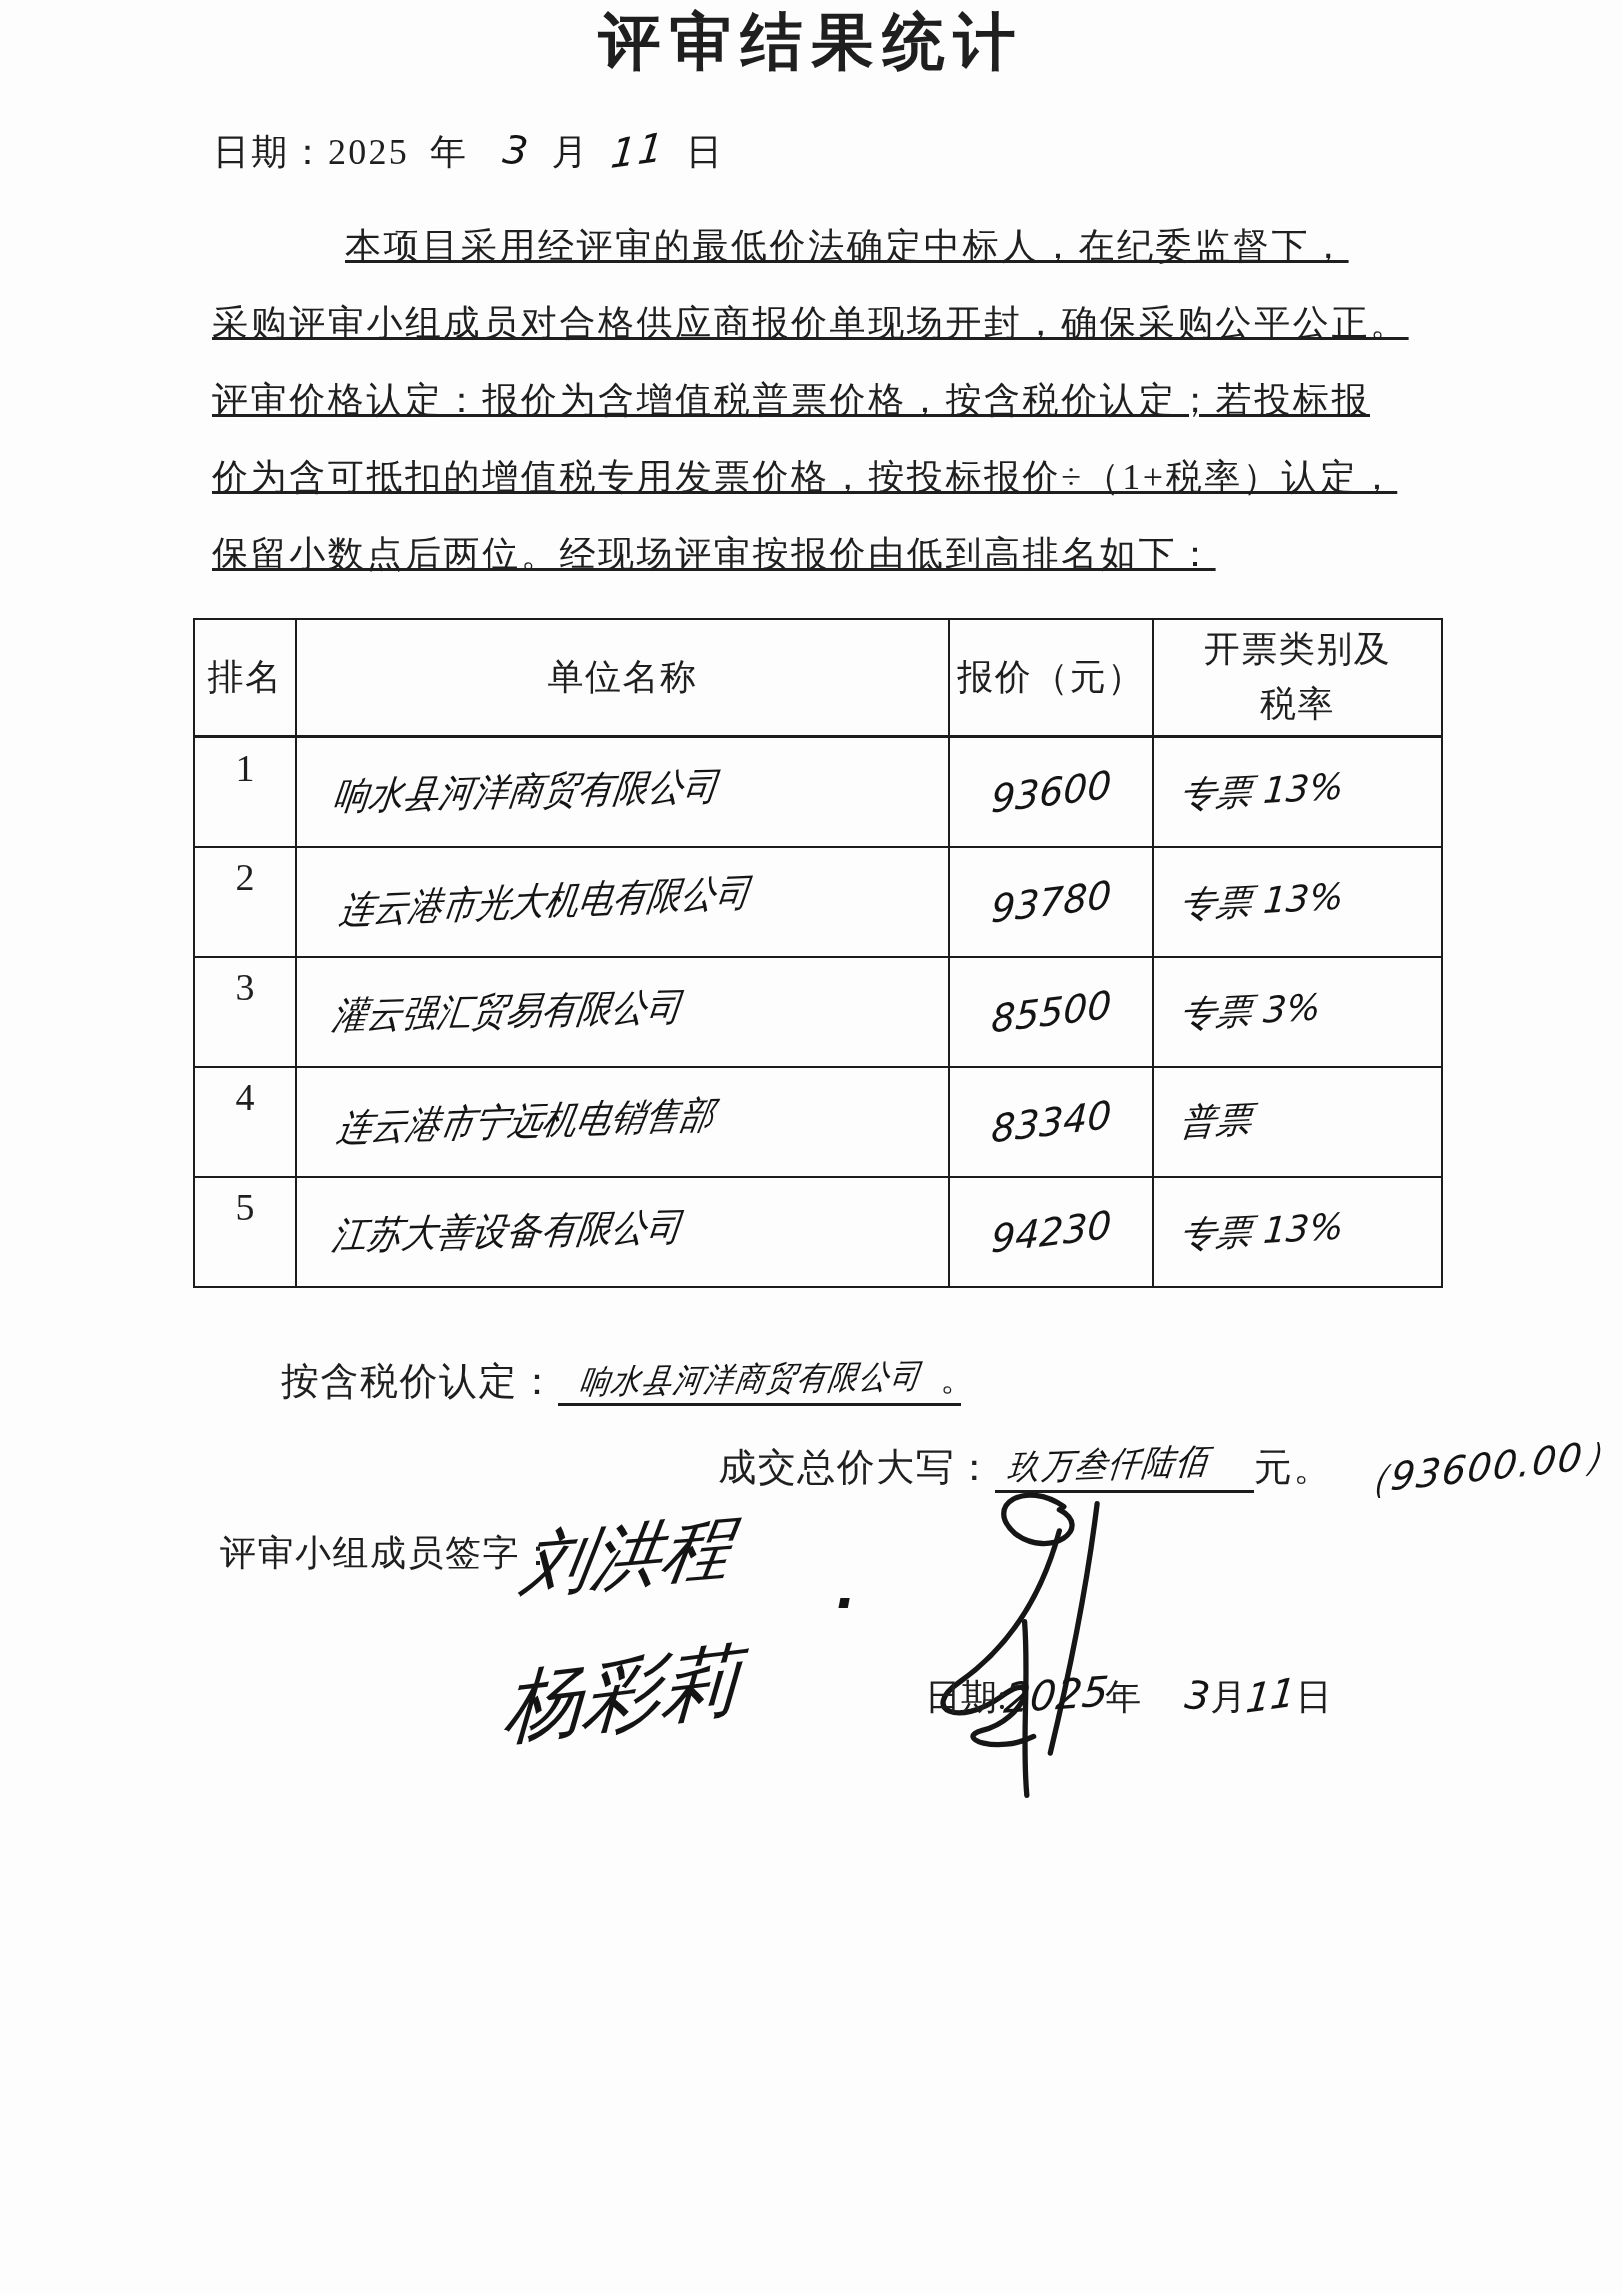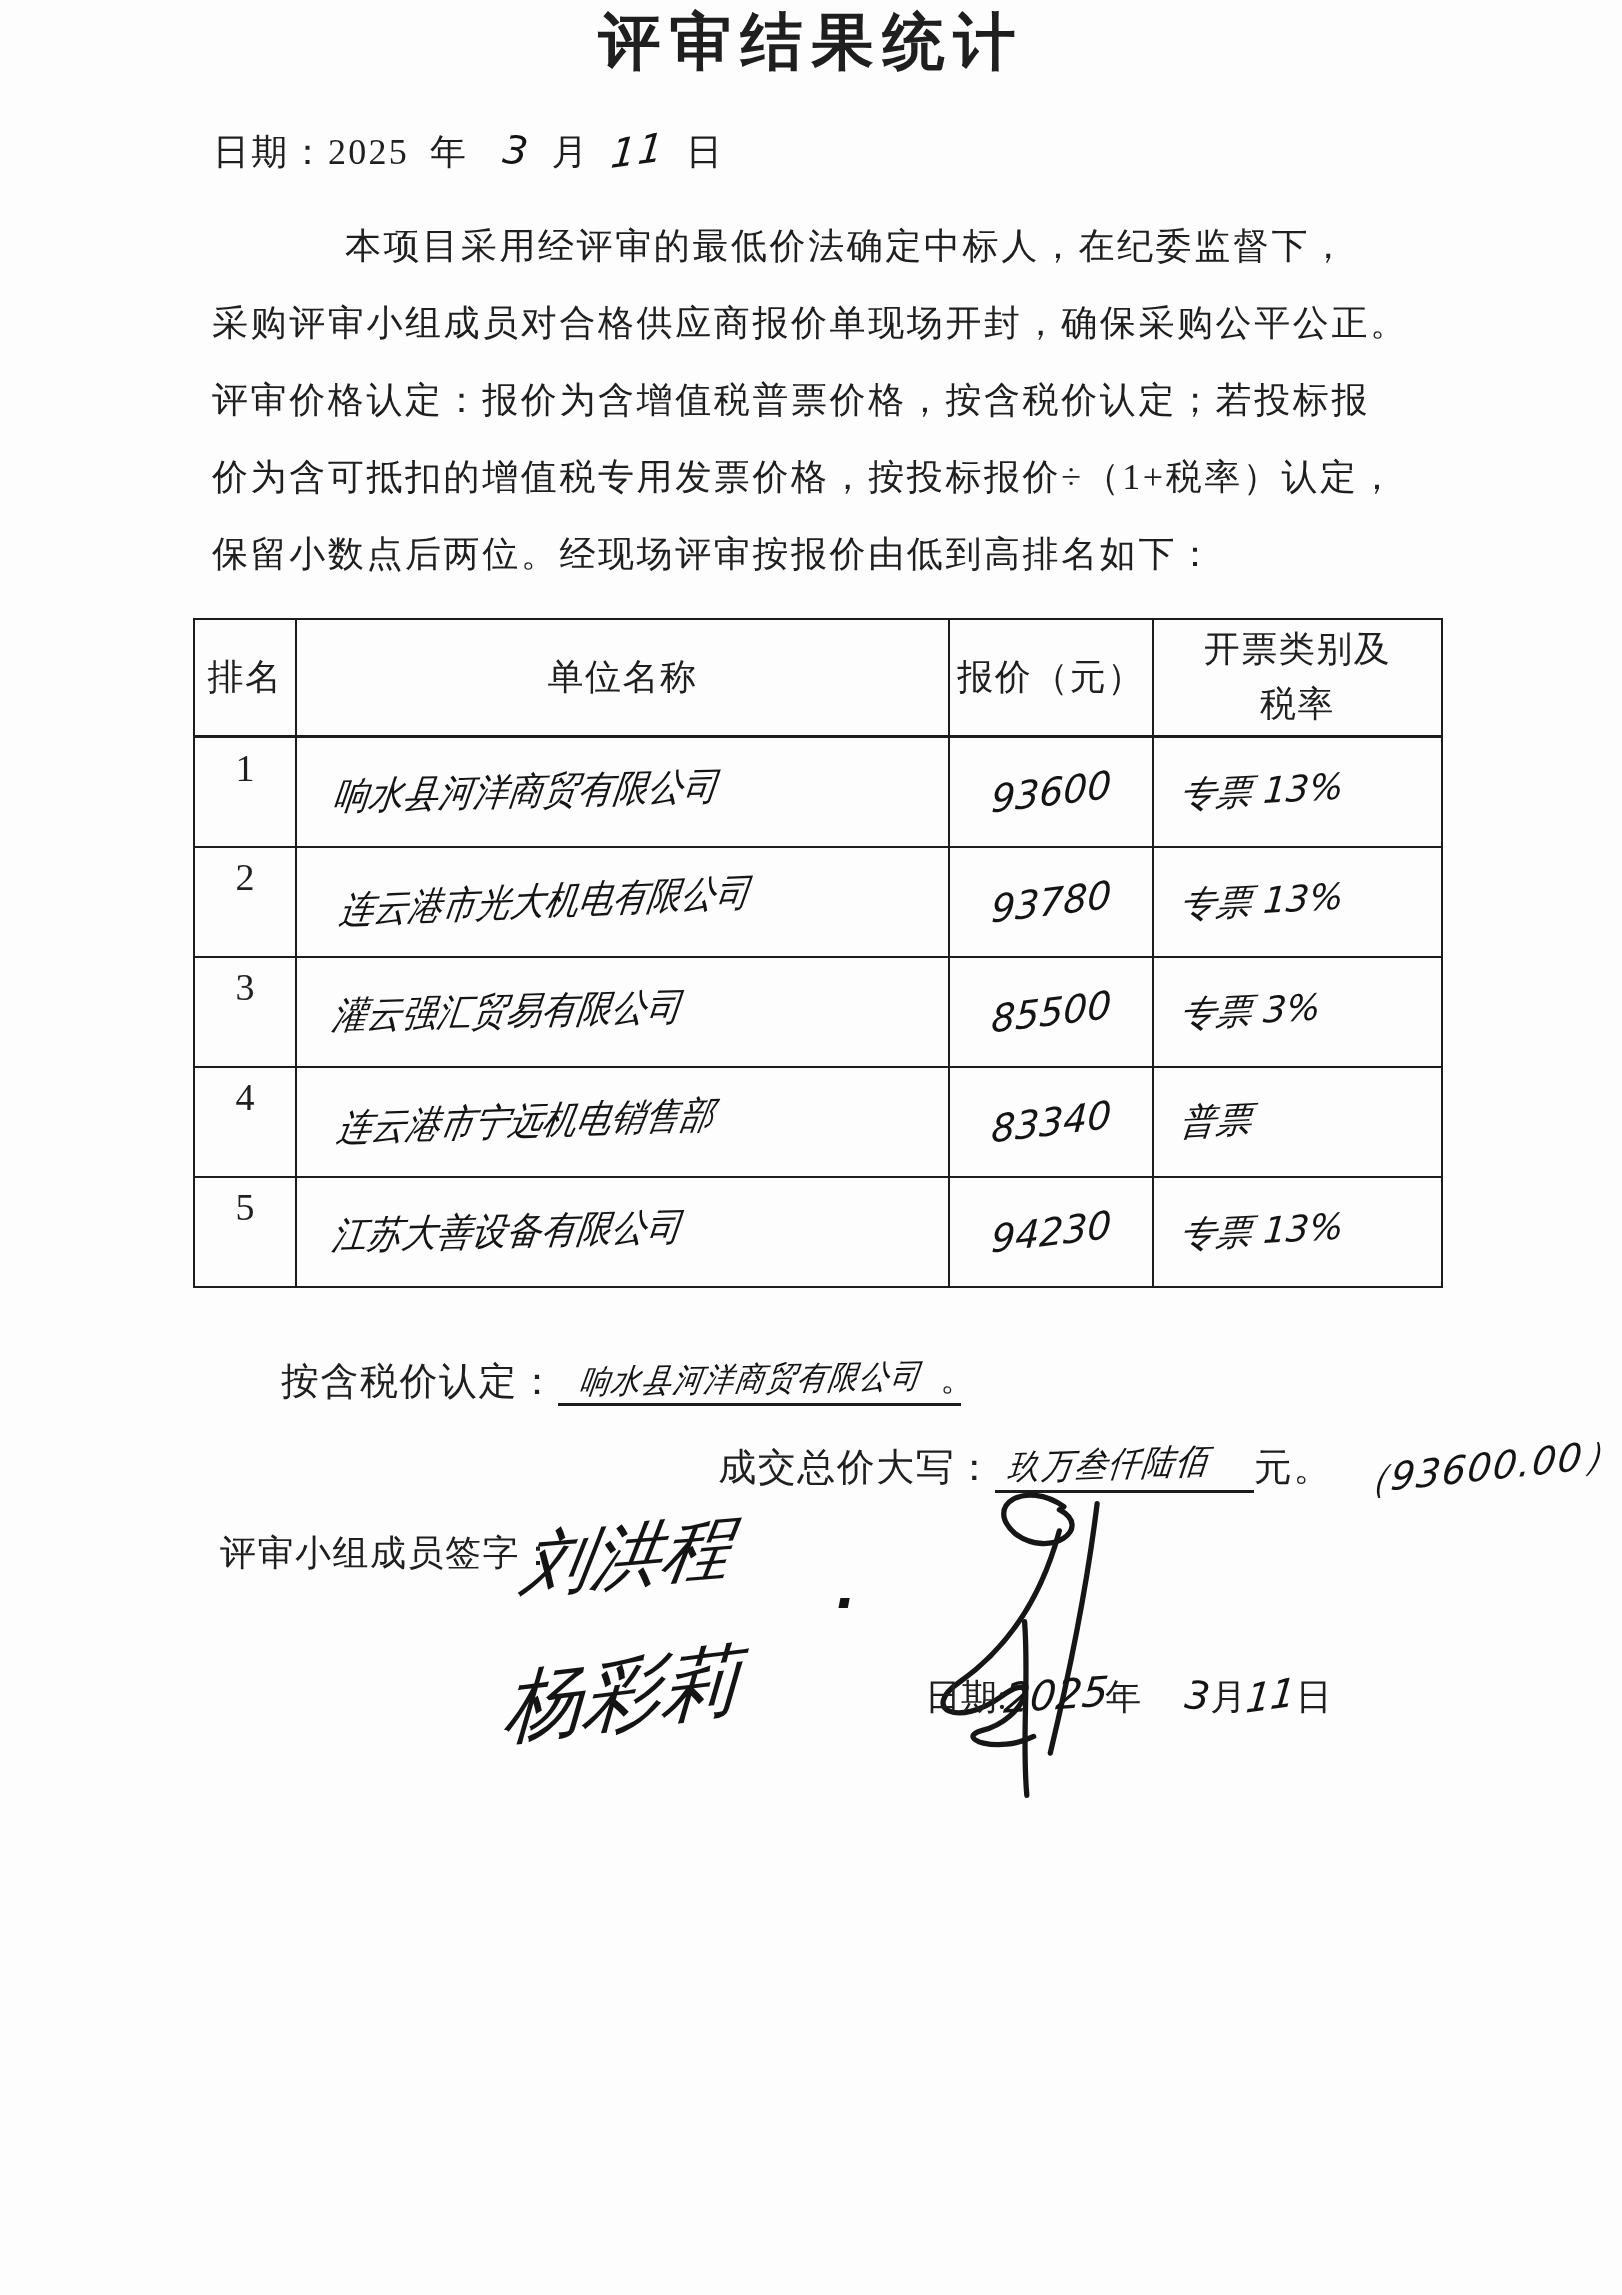--- a/index.html
+++ b/index.html
@@ -20,21 +20,21 @@
     font-weight: 700;
     letter-spacing: 9px;
   }
   .meta { margin-left: 213px; font-size: 36px; letter-spacing: 2.3px; white-space: nowrap; }
   .project-line { margin-top: 59px; }
   .date-line { margin-top: 44px; }
   .date-line .gap-s { display: inline-block; width: 21px; }
   .date-line .gap-m { display: inline-block; width: 35px; }
 
   .para { margin: 45px 0 0 212px; width: 1218px; font-size: 36px; letter-spacing: 2.6px; }
-  .para .line { height: 77px; white-space: nowrap; }
+  .para .line { height: 77px; white-space: nowrap; text-decoration: underline; }
   .para .line.indent { text-indent: 133px; }
 
   
   .hw {
     font-family: "DejaVu Sans", "Liberation Sans", sans-serif;
     font-style: italic;
     color: #141414;
     display: inline-block;
   }
   .hw-month { transform: rotate(6deg); font-size: 39px; }

